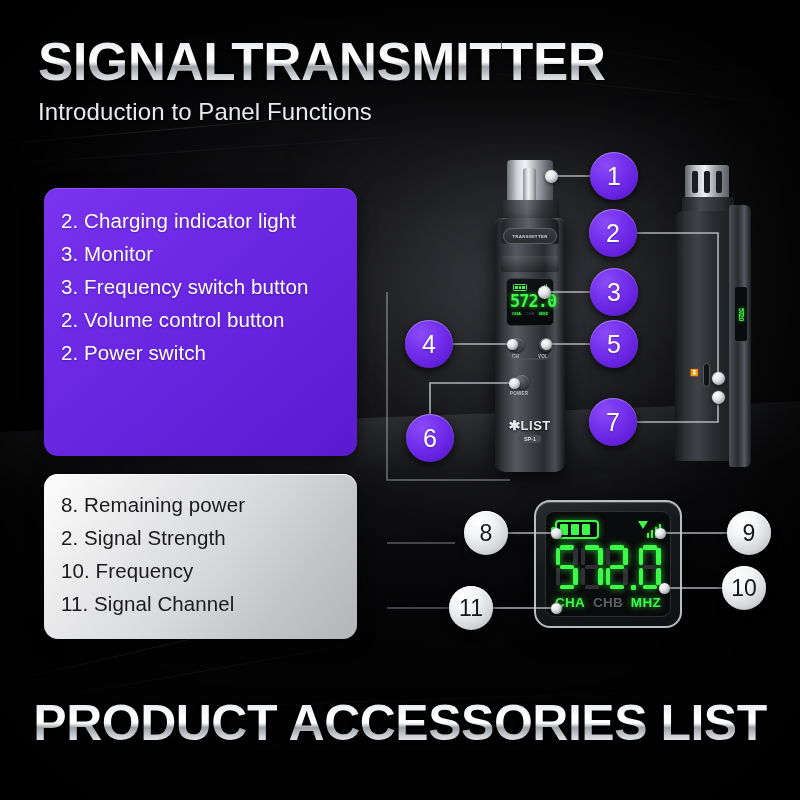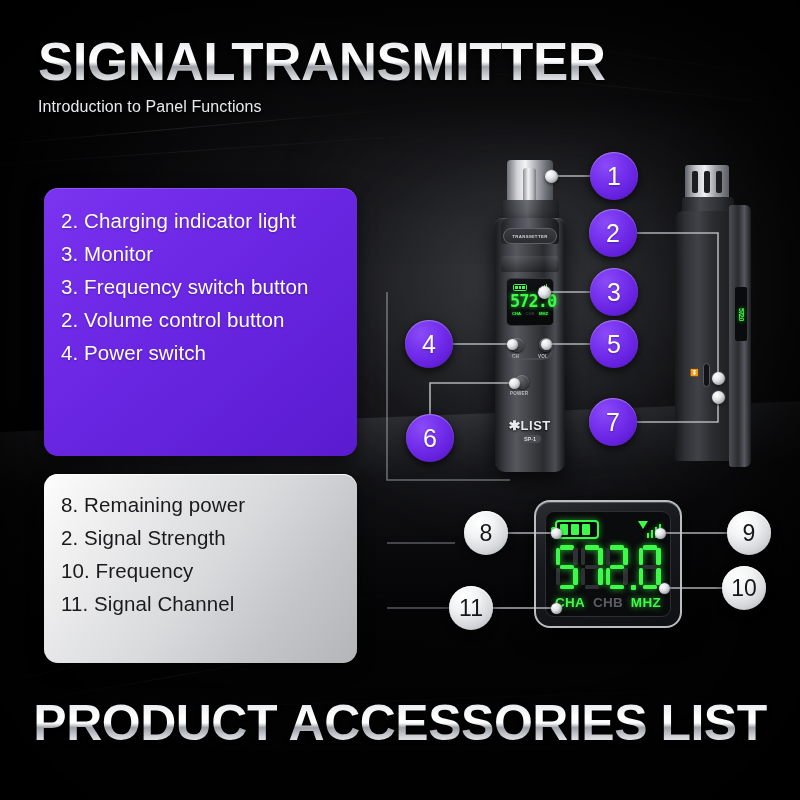--- a/index.html
+++ b/index.html
@@ -44,21 +44,21 @@
   .metal-title {
     font-weight:bold; letter-spacing:-0.5px;
     background:linear-gradient(180deg,#8e9095 0%,#e9ebee 18%,#ffffff 40%,#fbfcfd 50%,#9ea1a7 58%,#d8dade 76%,#f4f5f7 92%,#b8bbc0 100%);
     -webkit-background-clip:text; background-clip:text;
     -webkit-text-fill-color:transparent; color:transparent;
     filter: drop-shadow(0 2px 2px rgba(0,0,0,.85));
   }
   #header { position:absolute; left:38px; top:32px; z-index:5; }
   #main-title { font-size:53px; line-height:60px; }
   #subtitle {
-    margin-top:6px; font-size:16px; color:#e8eaed; font-weight:500;
+    margin-top:6px; font-size:24px; color:#e8eaed; font-weight:500;
     letter-spacing:.1px; text-shadow:0 1px 3px rgba(0,0,0,.9);
   }
   #footer-title {
     position:absolute; left:0; right:0; top:694px; text-align:center; z-index:5;
     font-size:50px; line-height:58px;
   }
 
   
   .legend { position:absolute; z-index:6; border-radius:14px; }
   #legend-purple {
@@ -66,21 +66,21 @@
     background:linear-gradient(140deg,#7b34ef 0%,#6f2ae8 30%,#6523dd 62%,#5a1bcf 100%);
     box-shadow:0 6px 18px rgba(0,0,0,.6), inset 0 1px 0 rgba(255,255,255,.16);
     padding:16px 0 0 17px;
   }
   #legend-purple li {
     list-style:none; color:#ffffff; font-size:20.5px; line-height:33px;
     font-weight:500; letter-spacing:.1px; white-space:nowrap;
     text-shadow:0 1px 2px rgba(0,0,0,.3);
   }
   #legend-gray {
-    left:44px; top:474px; width:313px; height:189px;
+    left:44px; top:474px; width:313px; height:165px;
     background:linear-gradient(128deg,#fdfdfd 0%,#ededee 22%,#d9dadc 52%,#c3c5c8 76%,#b3b5b9 100%);
     box-shadow:0 6px 16px rgba(0,0,0,.62), inset 0 1px 0 rgba(255,255,255,.85);
     padding:14px 0 0 17px;
   }
   #legend-gray li {
     list-style:none; color:#1a1a1c; font-size:20.5px; line-height:33px;
     font-weight:500; letter-spacing:.1px; white-space:nowrap;
   }
 
   
@@ -313,21 +313,21 @@
   <div id="main-title" class="metal-title">SIGNALTRANSMITTER</div>
   <div id="subtitle">Introduction to Panel Functions</div>
 </div>
 
 <div id="legend-purple" class="legend">
   <ul>
     <li>2. Charging indicator light</li>
     <li>3. Monitor</li>
     <li>3. Frequency switch button</li>
     <li>2. Volume control button</li>
-    <li>4. Power switch</li>
+    <li>2. Power switch</li>
   </ul>
 </div>
 
 <div id="legend-gray" class="legend">
   <ul>
     <li>8. Remaining power</li>
     <li>2. Signal Strength</li>
     <li>10. Frequency</li>
     <li>11. Signal Channel</li>
   </ul>

